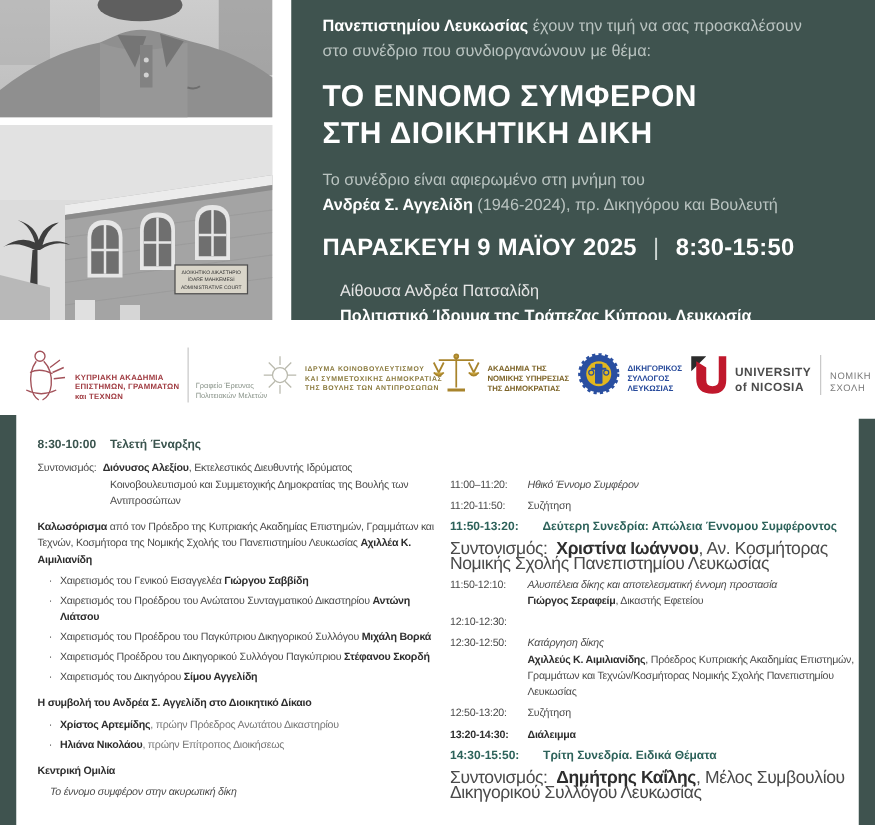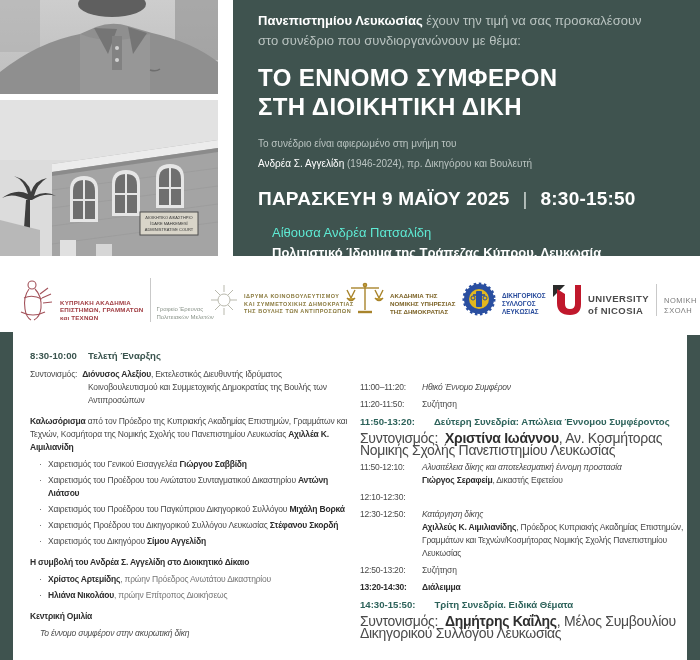--- a/index.html
+++ b/index.html
@@ -8,26 +8,26 @@
 
   
   .header{position:absolute;top:0;left:0;width:700px;height:256px;background:#fff}
   .photo-col{position:absolute;left:0;top:0;width:218px;height:256px}
   .photo-top{position:absolute;left:0;top:0}
   .photo-bottom{position:absolute;left:0;top:100px}
   .teal-panel{position:absolute;left:233px;top:0;width:467px;height:256px;background:#3f534f;color:#fff;padding:11px 4px 0 25px}
   .intro{font-size:13px;line-height:20px;color:#b9c3c0}
   .intro .bld{color:#fff;font-weight:bold}
   .big-title{font-size:24px;line-height:29px;font-weight:bold;color:#fff;letter-spacing:.4px;margin-top:12px}
-  .memorial{font-size:10px;line-height:20px;color:#b9c3c0;margin-top:13px}
-  .memorial .nm{color:#fff;font-weight:normal}
+  .memorial{font-size:13px;line-height:20px;color:#b9c3c0;margin-top:13px}
+  .memorial .nm{color:#fff;font-weight:bold}
   .dateline{font-size:19px;font-weight:bold;color:#fff;margin-top:14px;letter-spacing:.2px}
   .dateline .sep{font-weight:normal;color:#cdd5d2;margin:0 13px}
   .venue{font-size:13px;line-height:20px;margin-top:13px;padding-left:14px}
-  .venue .v1{color:#5eead4}
+  .venue .v1{color:#e5e5e5}
   .venue .v2{color:#fff;font-weight:bold}
 
   
   .logos{position:absolute;top:256px;left:0;width:700px;height:89px;background:#fff}
   .logo{position:absolute;display:flex;align-items:flex-end}
   .logo-divider{width:1px;align-self:stretch;background:#c9c9c9;margin:0 6px}
   .lg-red .logo-line{font-size:6.2px;line-height:7.8px;font-weight:bold;color:#a03c42;letter-spacing:.2px}
   .lg-sub .logo-line{font-size:6px;line-height:7.8px;color:#8b958b}
   .lg-olive .logo-line{font-size:5.5px;line-height:7.6px;font-weight:bold;color:#8a7a3e;letter-spacing:.5px}
   .lg-bronze .logo-line{font-size:6.2px;line-height:8px;font-weight:bold;color:#7d6428}
@@ -273,21 +273,21 @@
   <div class="strip right"></div>
 
   <div class="col-left">
     <div id="left-entries">
         <div class="p-session"><span class="s-time">8:30-10:00</span><span class="s-title">Τελετή Έναρξης</span></div>
         <div class="p-hang"><span class="lbl">Συντονισμός:</span><span class="sg-b">Διόνυσος Αλεξίου</span><span class="sg-n">, Εκτελεστικός Διευθυντής Ιδρύματος Κοινοβουλευτισμού και Συμμετοχικής Δημοκρατίας της Βουλής των Αντιπροσώπων</span></div>
         <div class="p-para"><span class="sg-b">Καλωσόρισμα</span><span class="sg-n"> από τον Πρόεδρο της Κυπριακής Ακαδημίας Επιστημών, Γραμμάτων και Τεχνών, Κοσμήτορα της Νομικής Σχολής του Πανεπιστημίου Λευκωσίας </span><span class="sg-b">Αχιλλέα Κ. Αιμιλιανίδη</span></div>
         <div class="p-bullet"><span class="blt">·</span><span class="blt-text"><span class="sg-n">Χαιρετισμός του Γενικού Εισαγγελέα </span><span class="sg-b">Γιώργου Σαββίδη</span></span></div>
         <div class="p-bullet"><span class="blt">·</span><span class="blt-text"><span class="sg-n">Χαιρετισμός του Προέδρου του Ανώτατου Συνταγματικού Δικαστηρίου </span><span class="sg-b">Αντώνη Λιάτσου</span></span></div>
         <div class="p-bullet"><span class="blt">·</span><span class="blt-text"><span class="sg-n">Χαιρετισμός του Προέδρου του Παγκύπριου Δικηγορικού Συλλόγου </span><span class="sg-b">Μιχάλη Βορκά</span></span></div>
-        <div class="p-bullet"><span class="blt">·</span><span class="blt-text"><span class="sg-n">Χαιρετισμός Προέδρου του Δικηγορικού Συλλόγου Λευκωσίας </span><span class="sg-b">Στέφανου Σκορδή</span></span></div>
+        <div class="p-bullet"><span class="blt">·</span><span class="blt-text"><span class="sg-n">Χαιρετισμός Προέδρου του Δικηγορικού Συλλόγου Παγκύπριου </span><span class="sg-b">Στέφανου Σκορδή</span></span></div>
         <div class="p-bullet"><span class="blt">·</span><span class="blt-text"><span class="sg-n">Χαιρετισμός του Δικηγόρου </span><span class="sg-b">Σίμου Αγγελίδη</span></span></div>
         <div class="p-head"><span class="sg-b">Η συμβολή του Ανδρέα Σ. Αγγελίδη στο Διοικητικό Δίκαιο</span></div>
         <div class="p-bullet"><span class="blt">·</span><span class="blt-text"><span class="sg-b">Χρίστος Αρτεμίδης</span><span class="sg-g">, πρώην Πρόεδρος Ανωτάτου Δικαστηρίου</span></span></div>
         <div class="p-bullet"><span class="blt">·</span><span class="blt-text"><span class="sg-b">Ηλιάνα Νικολάου</span><span class="sg-g">, πρώην Επίτροπος Διοικήσεως</span></span></div>
         <div class="p-head"><span class="sg-b">Κεντρική Ομιλία</span></div>
         <div class="p-ind"><span class="sg-i">Το έννομο συμφέρον στην ακυρωτική δίκη</span></div>
       </div>
   </div>
 
   <div class="col-right">

